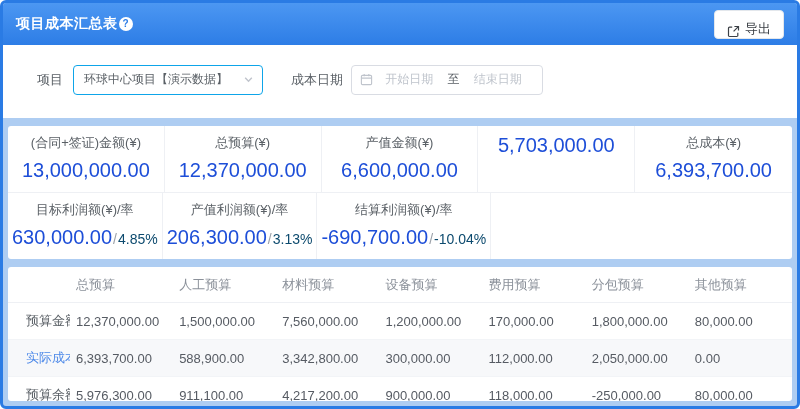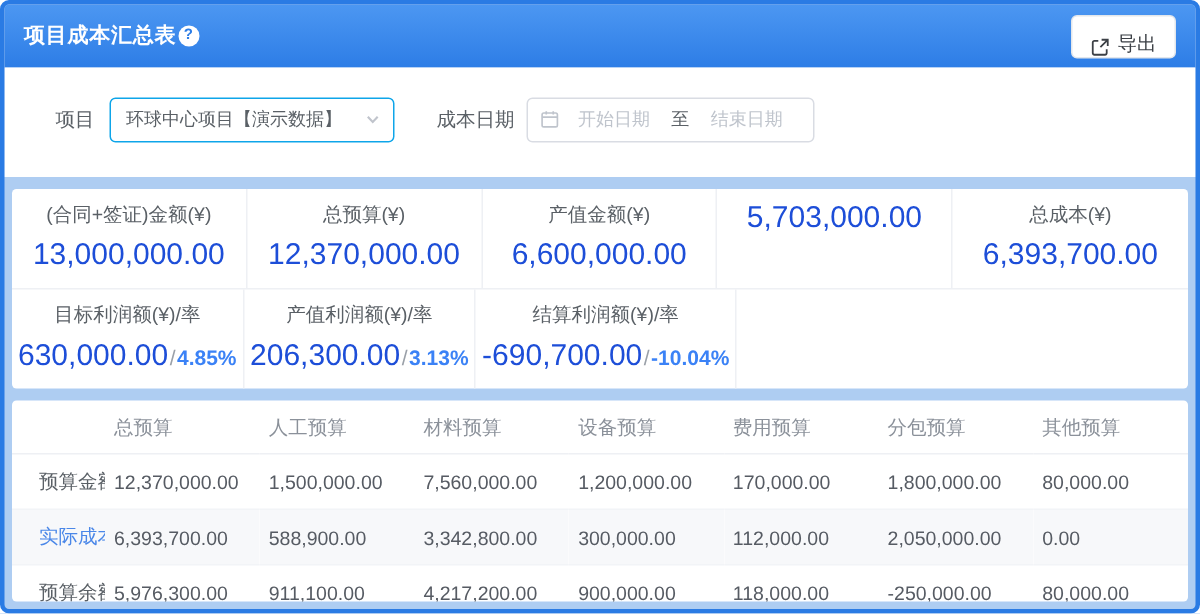--- a/index.html
+++ b/index.html
@@ -67,21 +67,21 @@
     flex: 0 0 99px;
     background: #ffffff; border-radius: 3px;
     margin: 8px 5px;
   }
   .sum-row { display: grid; grid-template-columns: repeat(5, 1fr); }
   .sum-row-1 { border-bottom: 1px solid #eef0f4; }
   .sum-cell { padding: 8px 4px 10px; text-align: center; border-right: 1px solid #eef0f4; }
   .sum-cell.no-border, .sum-cell:nth-child(5) { border-right: none; }
   .sum-label { font-size: 13px; color: #5a6066; margin-bottom: 7px; }
   .sum-value { font-size: 20px; color: #1d4ed8; }
-  .sum-rate  { font-size: 14px; color: #3b82f6; font-weight: bold; }
+  .sum-rate  { font-size: 14px; color: #0c4a6e; }
   .sum-slash { font-size: 14px; color: #9aa0a8; padding: 0 1px; }
   .sum-empty { grid-column: span 2; }
 
   
   .table-card {
     flex: 1 1 auto;
     background: #ffffff; border-radius: 3px;
     margin: 0 5px 5px;
     overflow: hidden;
   }

